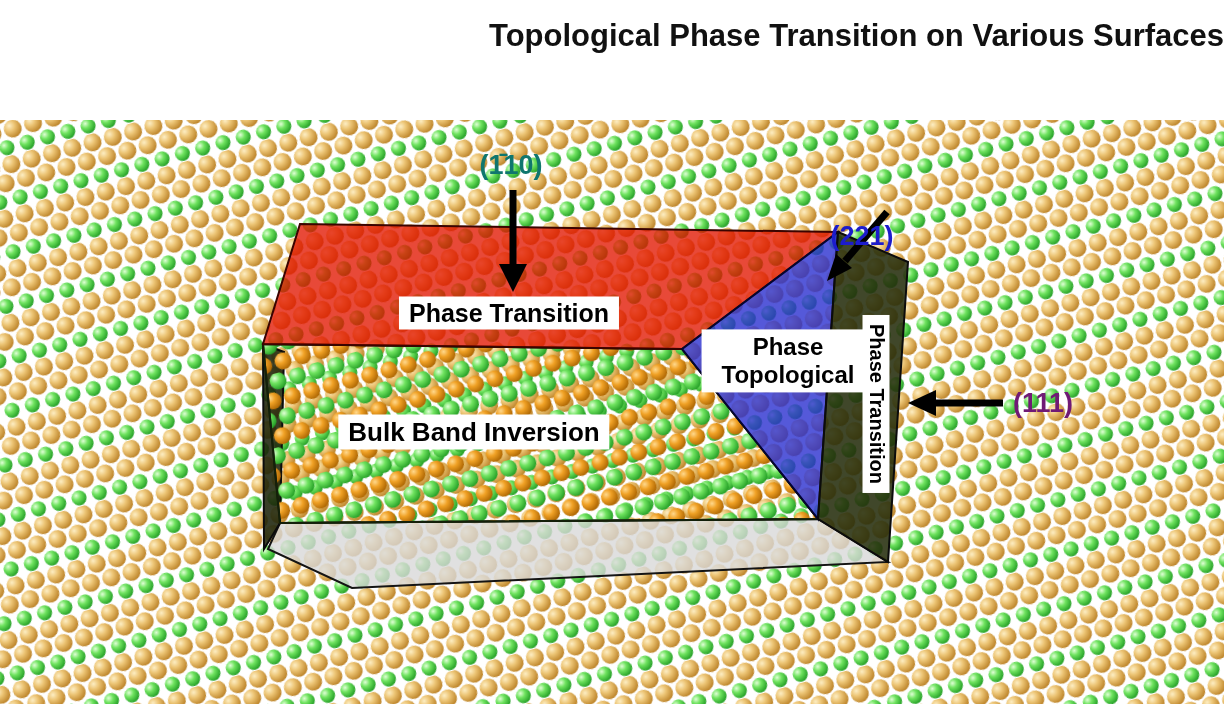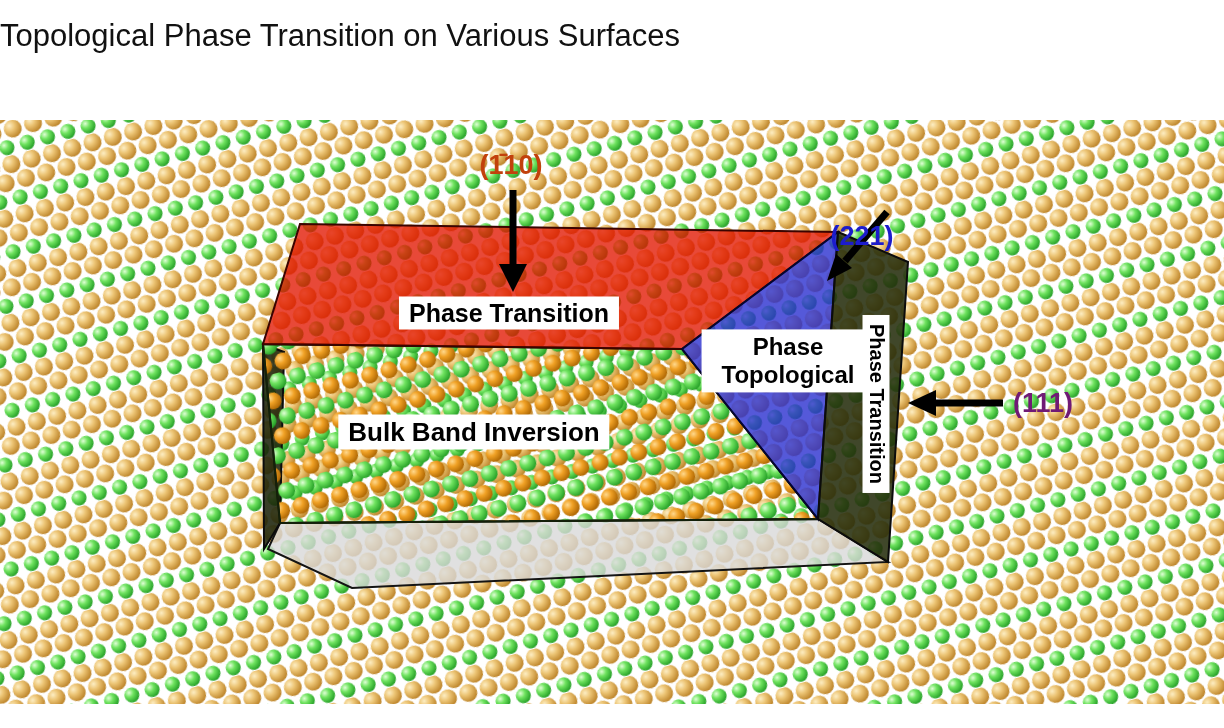--- a/index.html
+++ b/index.html
@@ -1,27 +1,27 @@
 <!DOCTYPE html>
 <html><head>
 <meta charset="utf-8">
 <style>
   html,body{margin:0;padding:0;background:#ffffff;}
   .stage{position:relative;width:1224px;height:728px;background:#ffffff;overflow:hidden;
          font-family:"Liberation Sans",sans-serif;}
-  .title{position:absolute;top:16px;left:0;width:100%;text-align:left;
-         font-weight:normal;font-size:31px;color:#111;line-height:1.3;}
+  .title{position:absolute;top:16px;left:0;width:100%;text-align:right;
+         font-weight:bold;font-size:31px;color:#111;line-height:1.3;}
   .title sub{font-size:22px;vertical-align:-7px;}
   .fig-svg{position:absolute;left:0;top:0;}
   .label-box{position:absolute;background:#ffffff;color:#000;font-weight:bold;
              text-align:center;transform:translate(-50%,-50%);padding:2px 10px;
              white-space:nowrap;}
   .miller{position:absolute;font-weight:bold;font-size:27px;
           transform:translate(-50%,-50%);white-space:nowrap;}
-  .miller-red{color:#c2410c;}
+  .miller-red{color:#0f766e;}
   .miller-blue{color:#1c1ccc;margin-top:36px;}
   .miller-black{color:#701a75;}
   .face-label-red{left:509px;top:313px;font-size:25px;}
   .face-label-blue{left:788px;top:361px;font-size:24px;line-height:1.15;padding:4px 20px;}
   .face-label-bulk{left:474px;top:432px;font-size:26px;text-align:right;}
   .vlabel{position:absolute;left:876px;top:404px;background:#ffffff;color:#000;
           font-weight:bold;font-size:20px;padding:2px 9px;white-space:nowrap;
           transform:translate(-50%,-50%) rotate(90deg);}
 </style>
 </head>

